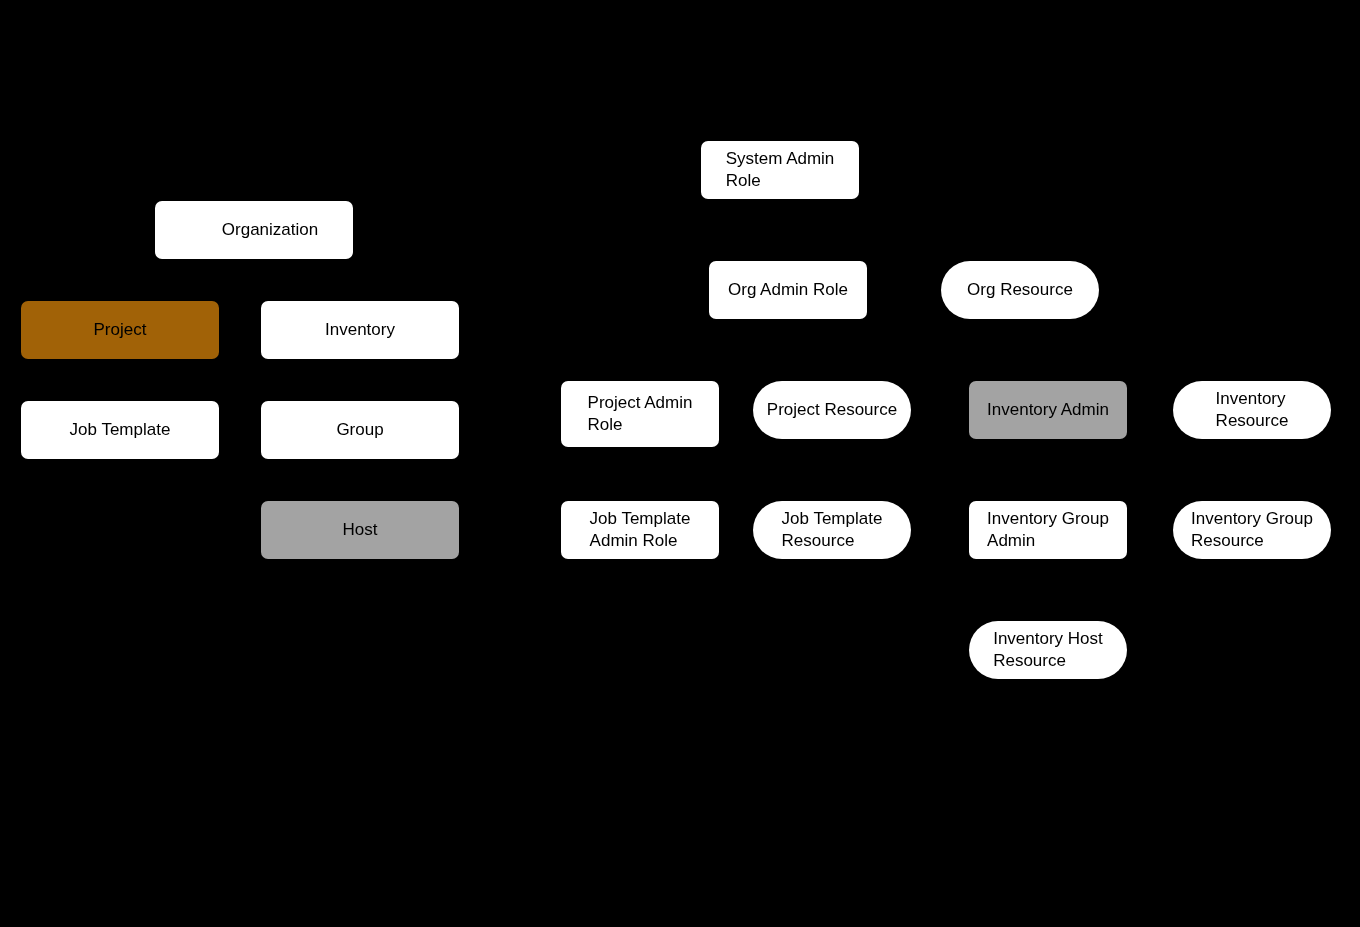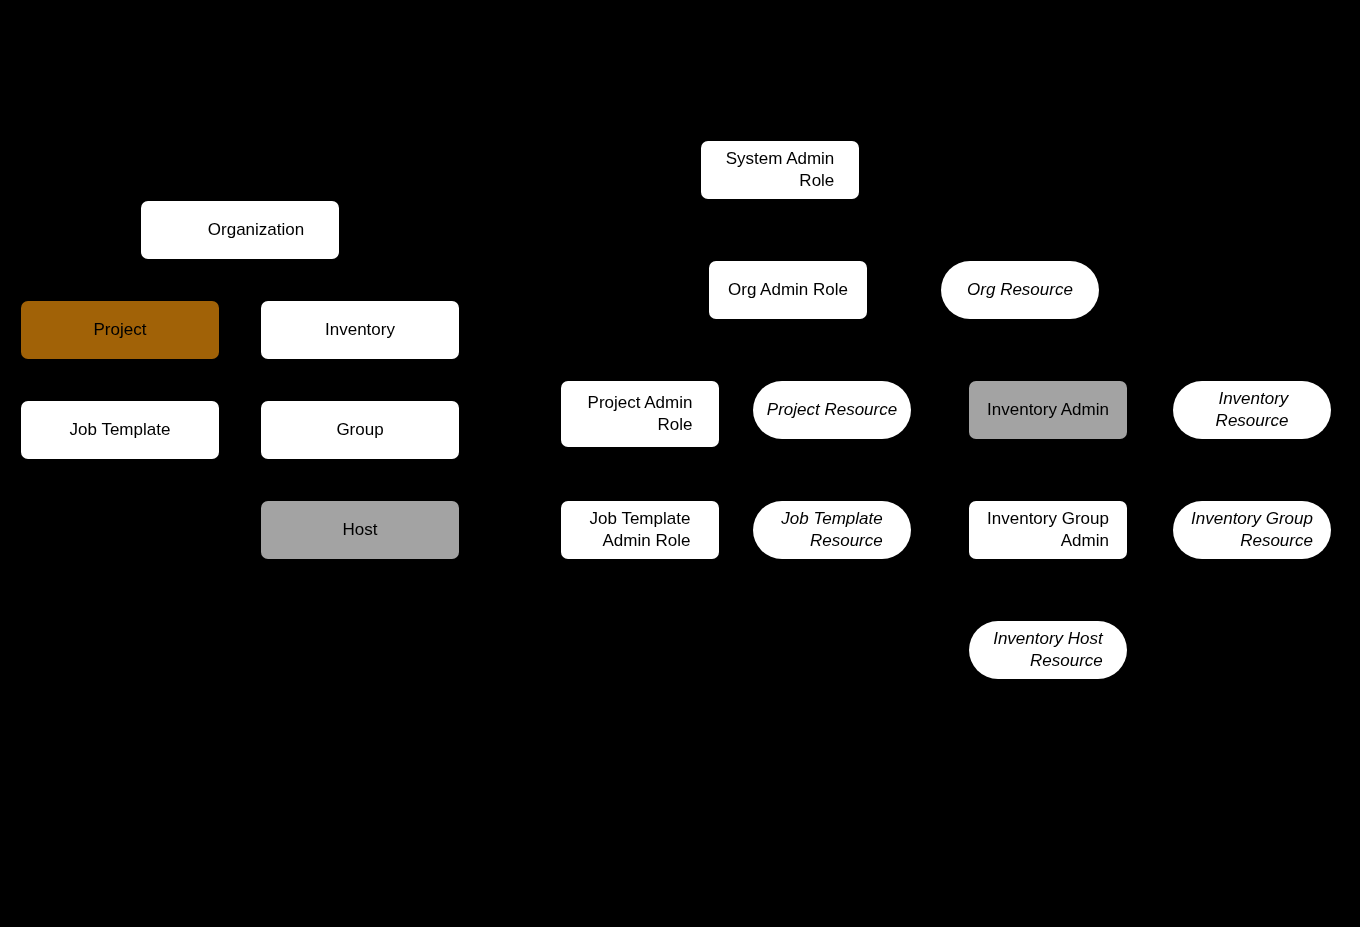--- a/index.html
+++ b/index.html
@@ -19,40 +19,39 @@
     height: 927px;
     background: #000000;
   }
   .node {
     position: absolute;
     background: #ffffff;
     color: #000000;
     display: flex;
     align-items: center;
     justify-content: center;
-    text-align: right;
+    text-align: left;
     font-size: 17px;
     line-height: 22px;
     white-space: pre-line;
     box-sizing: border-box;
     padding: 2px 6px;
   }
   .node.rect {
     border-radius: 7px;
   }
   .node.pill {
     border-radius: 29px;
-    font-style: italic;
   }
 </style>
 </head>
 <body>
 
 <div id="diagram-canvas" style="background: rgb(0, 0, 0);">
-    <div class="node rect" style="left: 141px; top: 201px; width: 198px; height: 58px; background: rgb(255, 255, 255); color: rgb(0, 0, 0); padding-left: 38px;">Organization</div>
+    <div class="node rect" style="left: 155px; top: 201px; width: 198px; height: 58px; background: rgb(255, 255, 255); color: rgb(0, 0, 0); padding-left: 38px;">Organization</div>
     <div class="node rect" style="left: 21px; top: 301px; width: 198px; height: 58px; background: #a16207; color: rgb(0, 0, 0);">Project</div>
     <div class="node rect" style="left: 261px; top: 301px; width: 198px; height: 58px; background: rgb(255, 255, 255); color: rgb(0, 0, 0);">Inventory</div>
     <div class="node rect" style="left: 21px; top: 401px; width: 198px; height: 58px; background: rgb(255, 255, 255); color: rgb(0, 0, 0);">Job Template</div>
     <div class="node rect" style="left: 261px; top: 401px; width: 198px; height: 58px; background: rgb(255, 255, 255); color: rgb(0, 0, 0);">Group</div>
     <div class="node rect" style="left: 261px; top: 501px; width: 198px; height: 58px; background: #a3a3a3; color: rgb(0, 0, 0);">Host</div>
     <div class="node rect" style="left: 701px; top: 141px; width: 158px; height: 58px; background: rgb(255, 255, 255); color: rgb(0, 0, 0);">System Admin
 Role</div>
     <div class="node rect" style="left: 701px; top: 261px; width: 158px; height: 58px; background: rgb(255, 255, 255); color: rgb(0, 0, 0); margin-left: 8px;">Org Admin Role</div>
     <div class="node pill" style="left: 941px; top: 261px; width: 158px; height: 58px; background: rgb(255, 255, 255); color: rgb(0, 0, 0);">Org Resource</div>
     <div class="node rect" style="left: 561px; top: 381px; width: 158px; height: 66px; background: rgb(255, 255, 255); color: rgb(0, 0, 0);">Project Admin

